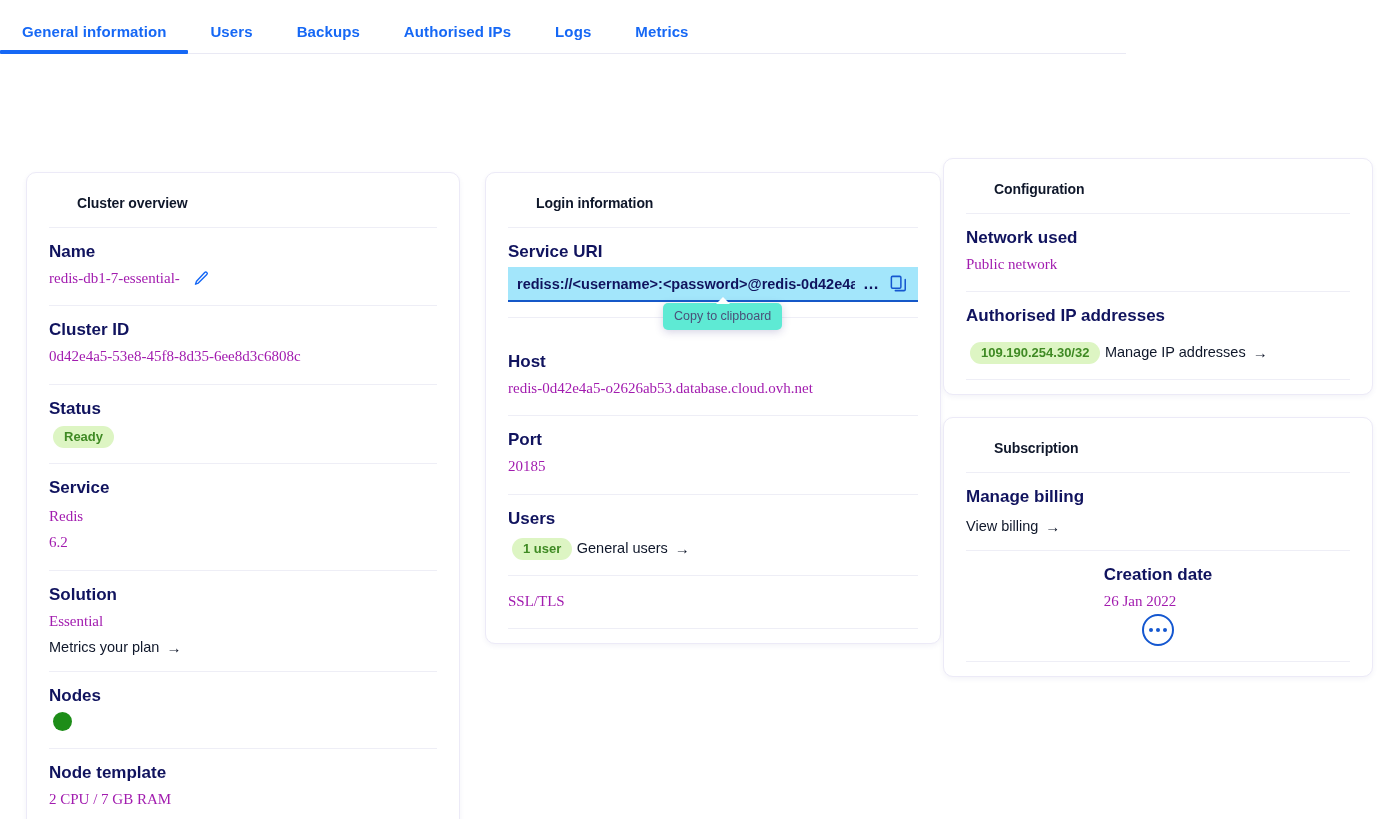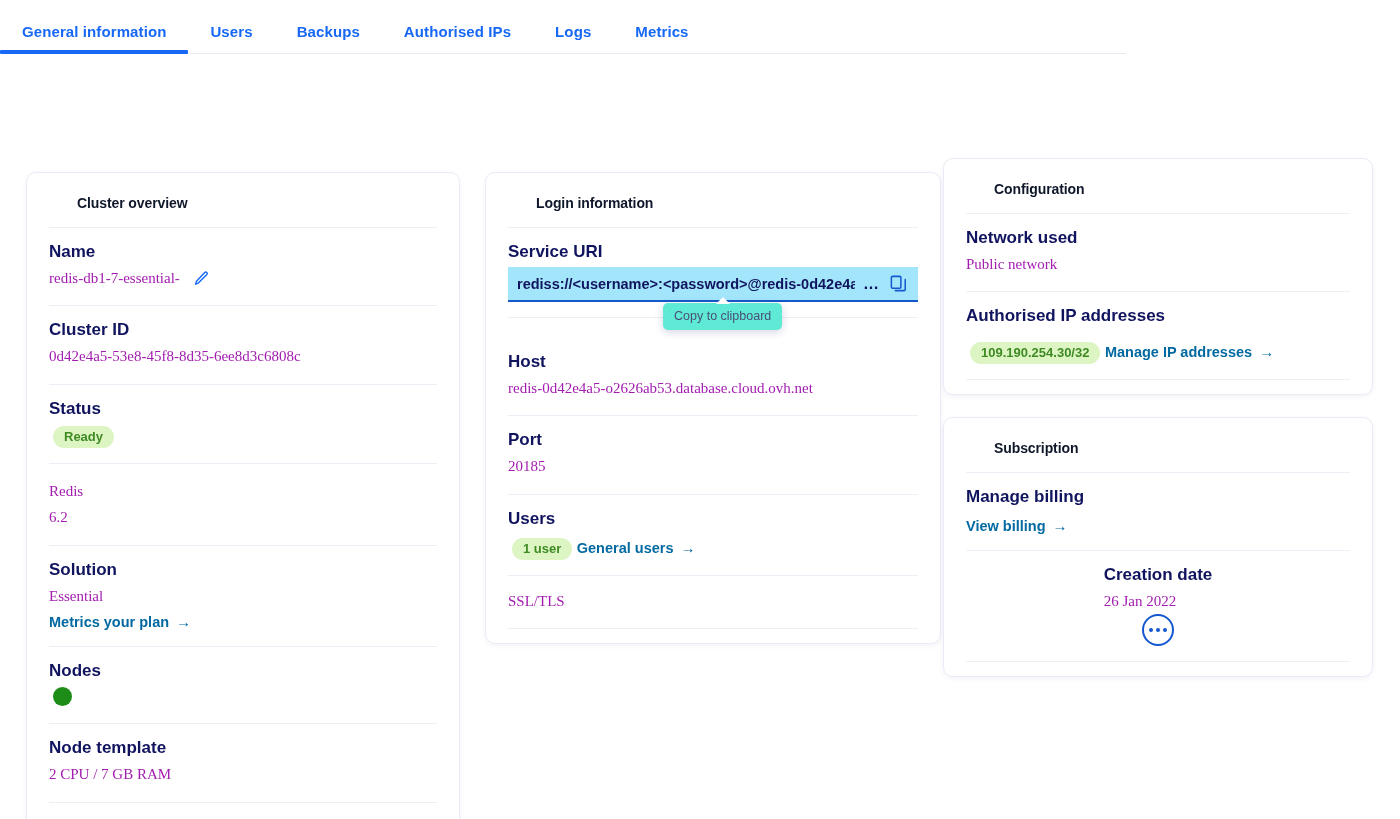--- a/index.html
+++ b/index.html
@@ -89,25 +89,25 @@
 
   
   .name-line { display: flex; align-items: center; gap: 13px; }
 
   .pencil-icon { display: inline-flex; cursor: pointer; }
   .copy-icon   { display: inline-flex; cursor: pointer; }
 
   
   .link {
     display: inline-flex;
-    align-items: flex-start;
+    align-items: flex-end;
     gap: 7px;
     font-size: 14.5px;
-    font-weight: 700;
-    color: #0369a1;
+    font-weight: 400;
+    color: #0f172a;
     cursor: pointer;
     margin-top: 6px;
   }
   .link .arrow { font-size: 15px; line-height: 1; }
 
   
   .badge {
     display: inline-block;
     background: #ddf5c3;
     color: #3f8a24;
@@ -223,20 +223,21 @@
         <div class="rlabel">Cluster ID</div>
         <div class="rvalue tight">0d42e4a5-53e8-45f8-8d35-6ee8d3c6808c</div>
       </div>
 
       <div class="row">
         <div class="rlabel">Status</div>
         <span class="badge">Ready</span>
       </div>
 
       <div class="row">
+        <div class="rlabel">Service</div>
         <div class="rvalue">Redis</div>
         <div class="rvalue">6.2</div>
       </div>
 
       <div class="row">
         <div class="rlabel">Solution</div>
         <div class="rvalue tight">Essential</div>
         <div class="link">
           <span>Metrics your plan</span>
           <span class="arrow">→</span>

